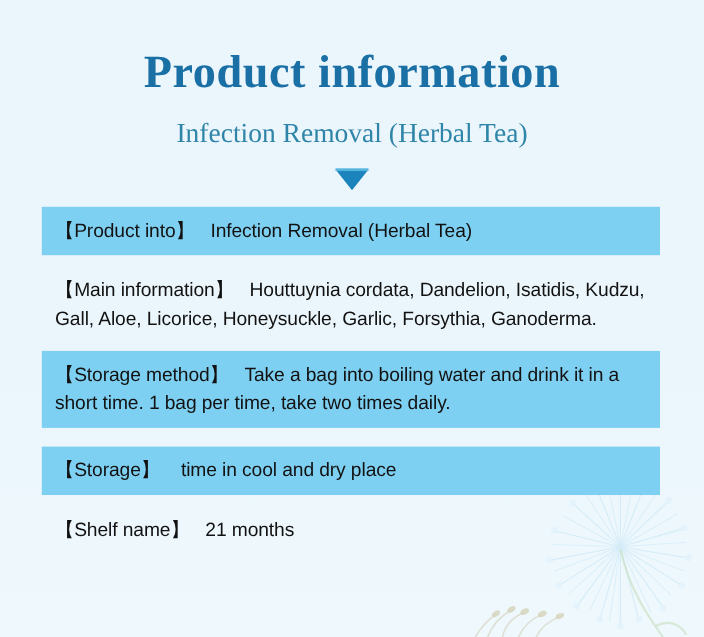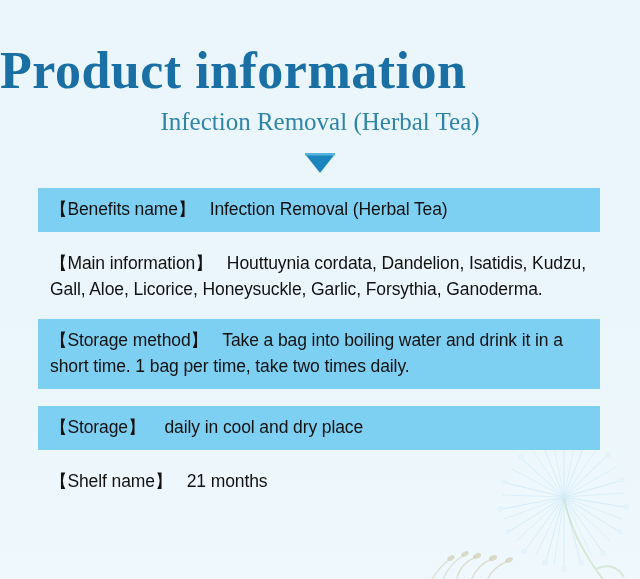--- a/index.html
+++ b/index.html
@@ -40,24 +40,24 @@
     opacity: 0.5;
     pointer-events: none;
   }
 
   
   .title {
     position: absolute;
     top: 44px;
     left: 0;
     width: 640px;
-    text-align: left;
+    text-align: center;
     font-family: "Liberation Serif", serif;
     font-weight: bold;
-    font-size: 52px;
+    font-size: 42px;
     letter-spacing: 0.5px;
     color: #1a6fa5;
     line-height: 1.05;
   }
   .subtitle {
     position: absolute;
     top: 108px;
     left: 0;
     width: 640px;
     text-align: center;
@@ -197,21 +197,21 @@
   <div class="arrow">
     <svg width="34" height="22" viewBox="0 0 34 22" aria-hidden="true">
       <polygon points="2,2 32,2 17,21" fill="#1b84bd"></polygon>
       <rect x="2" y="1" width="30" height="2.5" fill="#56b5de"></rect>
     </svg>
   </div>
 
   <div class="rows">
 
     <div class="row banded">
-      <span class="tag">【Benefits name】</span>
+      <span class="tag">【Product into】</span>
       <span>&nbsp;</span>
       <span class="val">Infection Removal (Herbal Tea)</span>
     </div>
 
     <div class="gap-sm"></div>
 
     <div class="row plain">
       <span class="tag">【Main information】</span>
       <span>&nbsp;</span>
       <span class="val">Houttuynia cordata, Dandelion, Isatidis, Kudzu, Gall, Aloe, Licorice, Honeysuckle, Garlic, Forsythia, Ganoderma.</span>
@@ -226,21 +226,21 @@
     </div>
 
     <div class="gap-sm"></div>
 
 
     <div class="gap-xs"></div>
 
     <div class="row banded">
       <span class="tag">【Storage】</span>
       <span>&nbsp;&nbsp;</span>
-      <span class="val">daily in cool and dry place</span>
+      <span class="val">time in cool and dry place</span>
     </div>
 
     <div class="gap-sm"></div>
 
     <div class="row plain">
       <span class="tag">【Shelf name】</span>
       <span>&nbsp;</span>
       <span class="val">21 months</span>
     </div>
 

